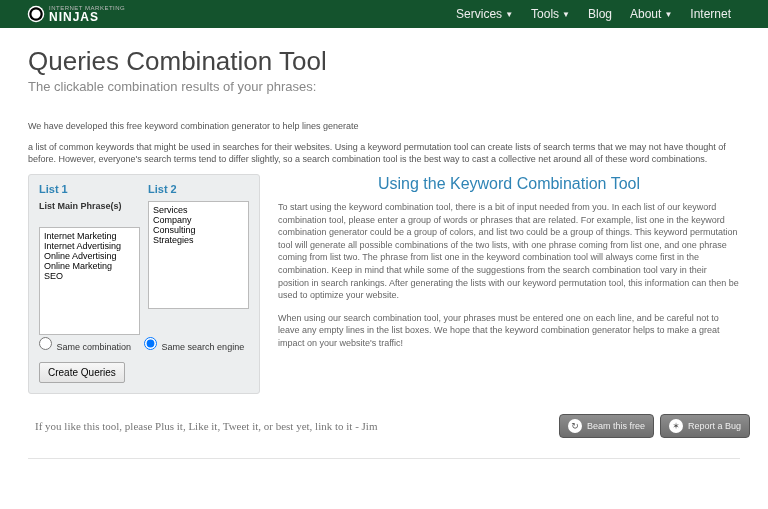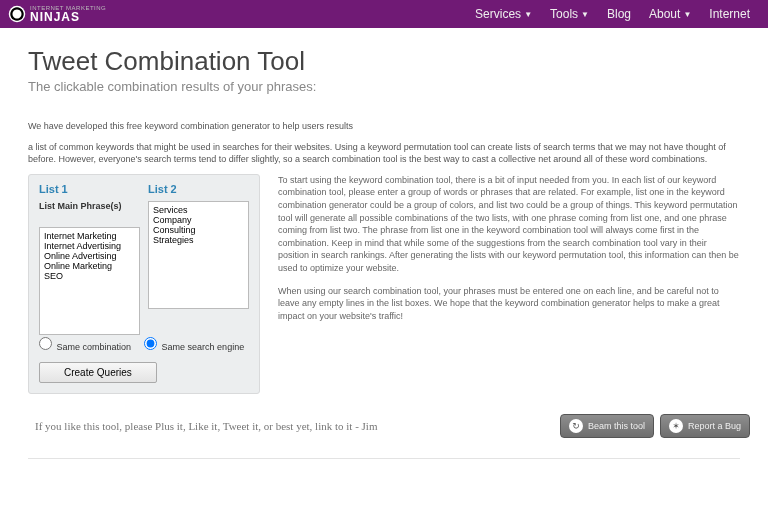--- a/index.html
+++ b/index.html
@@ -1,17 +1,17 @@
 <!DOCTYPE html>
 <html><head>
 <meta charset="utf-8">
 <style>
 * { margin: 0; padding: 0; box-sizing: border-box; }
 body { font-family: Arial, Helvetica, sans-serif; color: #333; font-size: 11px; width: 768px; background: #fff; }
-.top-nav { background: #701a75; height: 28px; display: flex; align-items: center; padding: 0 8px; justify-content: space-between; }
+.top-nav { background: #14532d; height: 28px; display: flex; align-items: center; padding: 0 27px; justify-content: space-between; }
 .logo { color: #fff; display: flex; align-items: center; gap: 4px; }
 .logo-swirl { width: 18px; height: 18px; }
 .logo-text { line-height: 1; }
 .logo-sub { font-size: 6px; letter-spacing: 0.5px; display: block; color: #bbb; }
 .logo-main { font-size: 12px; font-weight: bold; letter-spacing: 1px; display: block; }
 .nav-links { display: flex; gap: 18px; margin-right: 10px; }
 .nav-link { color: #eee; font-size: 12px; text-decoration: none; display: flex; align-items: center; gap: 3px; }
 .dd { font-size: 8px; margin-top: 1px; }
 .page { padding: 18px 28px 10px 28px; }
 h1 { font-size: 26px; font-weight: 400; color: #444; margin-bottom: 2px; }
@@ -20,21 +20,21 @@
 .two-col { display: flex; gap: 18px; align-items: flex-start; }
 .form-box { background: #eceeef; border: 1px solid #d9dadb; border-radius: 3px; padding: 8px 10px 10px 10px; width: 232px; flex: none; }
 .list-row { display: flex; gap: 8px; }
 .list-col { flex: 1; }
 .list-head { color: #2f84b5; font-size: 11px; font-weight: 600; margin-bottom: 6px; }
 .list-label { font-size: 9px; font-weight: bold; color: #333; margin-bottom: 4px; min-height: 22px; }
 textarea { width: 100%; height: 108px; font-size: 9px; font-family: inherit; padding: 3px 4px; border: 1px solid #bbb; background: #fff; resize: none; }
 .group-label { font-size: 9px; font-weight: bold; margin: 12px 0 8px 0; }
 .radio-row { display: flex; align-items: center; gap: 4px; font-size: 9px; margin-bottom: 10px; }
 .radio-row input { margin-right: 2px; }
-.btn-create { background: linear-gradient(#f7f7f7,#e4e4e4); border: 1px solid #aaa; border-radius: 2px; padding: 4px 24px; font-size: 10px; cursor: pointer; }
+.btn-create { background: linear-gradient(#f7f7f7,#e4e4e4); border: 1px solid #aaa; border-radius: 2px; padding: 4px 8px; font-size: 10px; cursor: pointer; }
 .right { flex: 1; }
 .right h2 { color: #2f84b5; font-size: 16px; font-weight: 500; text-align: center; margin-bottom: 8px; line-height: 1.2; }
 .right p { font-size: 9px; color: #666; line-height: 1.4; margin-bottom: 10px; }
 .like-line { font-family: "Comic Sans MS", cursive; font-size: 11px; color: #777; padding: 16px 28px 4px 35px; }
 .action-btns { display: flex; gap: 6px; justify-content: flex-end; padding: 0 18px 10px 0; margin-top: -22px; }
 .pill-btn { background: linear-gradient(#8e8e8e,#6e6e6e); border: 1px solid #555; border-radius: 4px; color: #eee; font-size: 9px; padding: 4px 8px; display: flex; align-items: center; gap: 5px; cursor: pointer; }
 .pill-icon { width: 14px; height: 14px; border-radius: 50%; background: #fff; display: inline-flex; align-items: center; justify-content: center; color: #555; font-size: 9px; }
 hr.bottom { border: none; border-top: 1px solid #e3e3e3; margin: 10px 28px 0 28px; }
 </style>
 </head>
@@ -67,24 +67,24 @@
         <span>About</span>
         <span class="dd">▼</span>
       </a>
     <a class="nav-link">
         <span>Internet</span>
       </a>
   </div>
 </div>
 
 <div class="page">
-  <h1>Tweet Combination Tool</h1>
+  <h1>Queries Combination Tool</h1>
   <div class="subtitle">The clickable combination results of your phrases:</div>
 
-  <div class="intro">We have developed this free keyword combination generator to help users results</div>
+  <div class="intro">We have developed this free keyword combination generator to help lines generate</div>
   <div class="intro">a list of common keywords that might be used in searches for their websites. Using a keyword permutation tool can create lists of search terms that we may not have thought of before. However, everyone's search terms tend to differ slightly, so a search combination tool is the best way to cast a collective net around all of these word combinations.</div>
 
   <div class="two-col">
     <div class="form-box">
       <div class="list-row">
         <div class="list-col">
           <div class="list-head">List 1</div>
           <div class="list-label">List Main Phrase(s)</div>
           <textarea style="">Internet Marketing
 Internet Advertising
@@ -102,32 +102,33 @@
       </div>
       <div class="radio-row">
         <label><input type="radio" name="gb" style=""> <span>Same combination</span></label>
         &nbsp;&nbsp;
         <label><input type="radio" name="gb" checked="" style=""> <span>Same search engine</span></label>
       </div>
       <button class="btn-create">Create Queries</button>
     </div>
 
     <div class="right">
+      <h2>Using the Keyword Combination Tool</h2>
       <p>To start using the keyword combination tool, there is a bit of input needed from you. In each list of our keyword combination tool, please enter a group of words or phrases that are related. For example, list one in the keyword combination generator could be a group of colors, and list two could be a group of things. This keyword permutation tool will generate all possible combinations of the two lists, with one phrase coming from list one, and one phrase coming from list two. The phrase from list one in the keyword combination tool will always come first in the combination. Keep in mind that while some of the suggestions from the search combination tool vary in their position in search rankings. After generating the lists with our keyword permutation tool, this information can then be used to optimize your website.</p>
       <p>When using our search combination tool, your phrases must be entered one on each line, and be careful not to leave any empty lines in the list boxes. We hope that the keyword combination generator helps to make a great impact on your website's traffic!</p>
     </div>
   </div>
 </div>
 
 <div class="like-line">If you like this tool, please Plus it, Like it, Tweet it, or best yet, link to it - Jim</div>
 
 <div class="action-btns">
   <button class="pill-btn">
     <span class="pill-icon">↻</span>
-    <span>Beam this tool</span>
+    <span>Beam this free</span>
   </button>
   <button class="pill-btn">
     <span class="pill-icon">✶</span>
     <span>Report a Bug</span>
   </button>
 </div>
 
 <hr class="bottom">
 
 </body></html>

